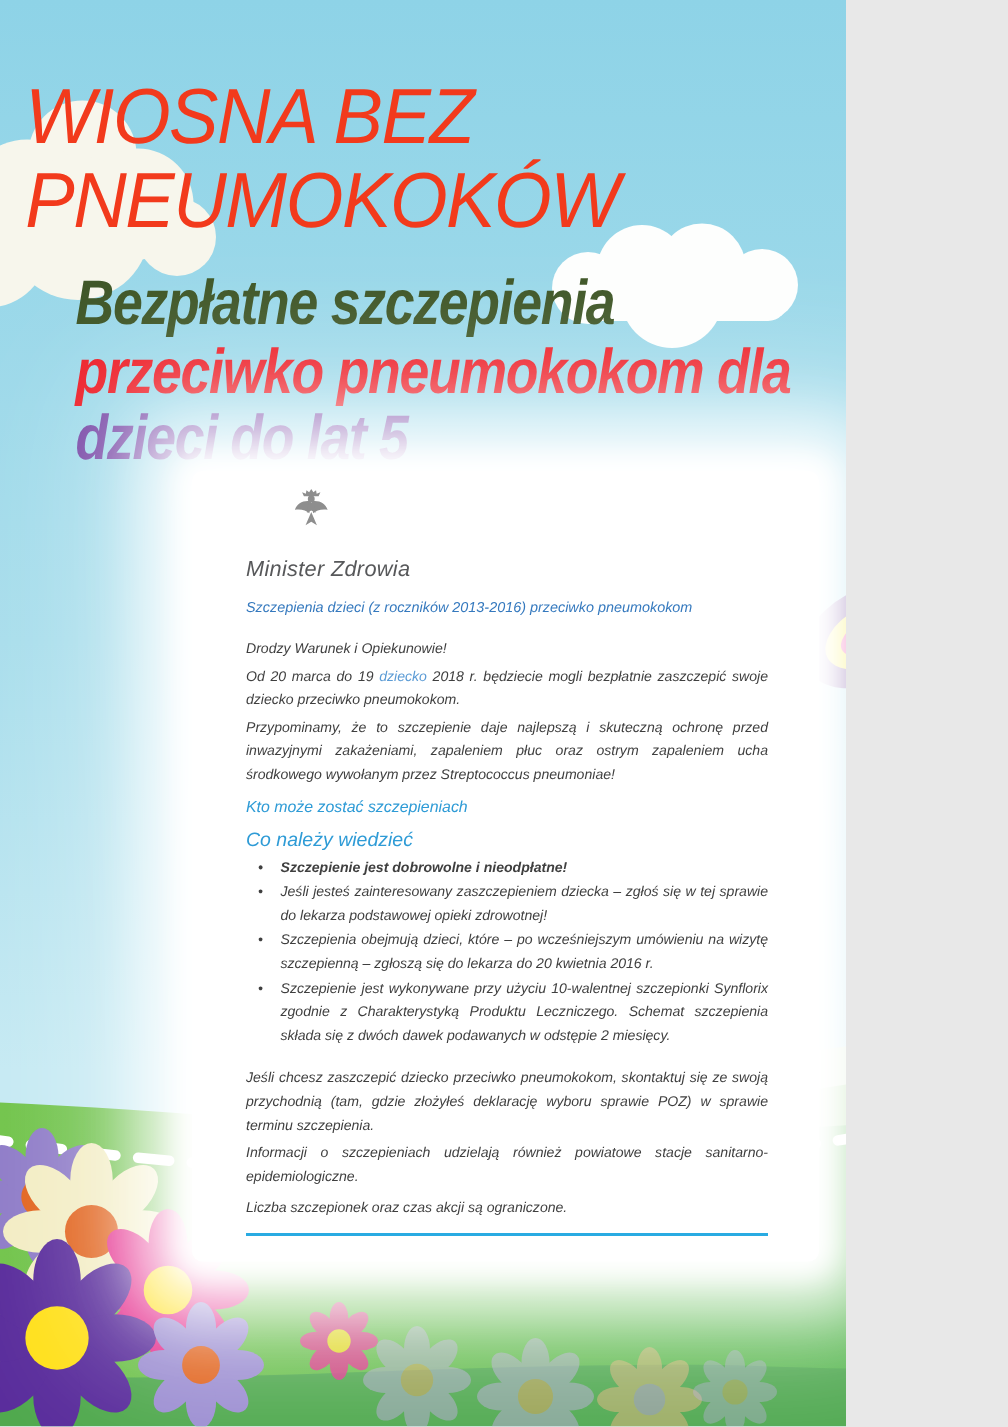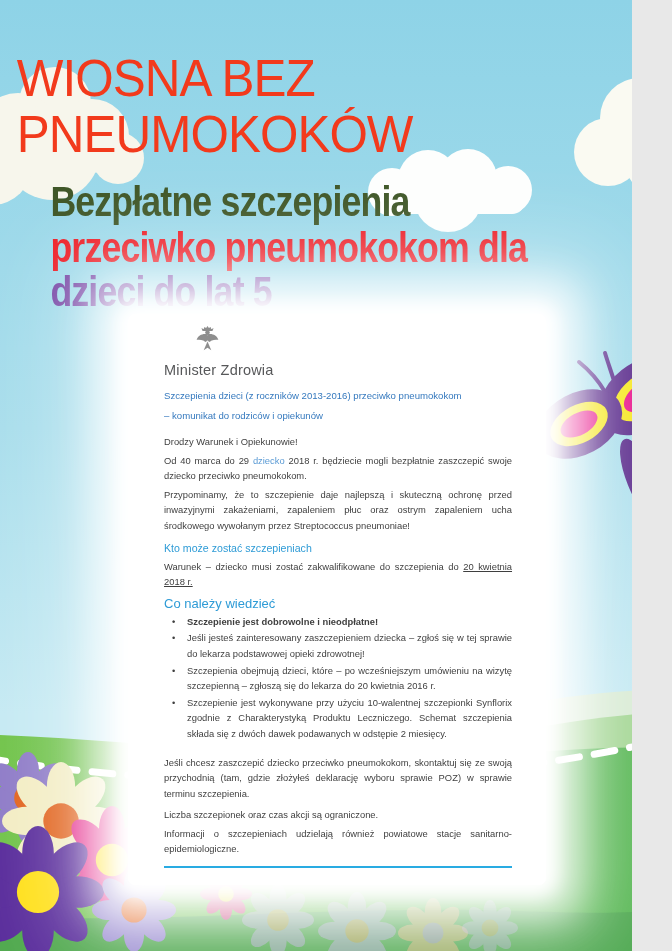--- a/index.html
+++ b/index.html
@@ -1,19 +1,20 @@
 <!DOCTYPE html>
 <html><head>
 <meta charset="utf-8">
 <style>
   html,body{margin:0;padding:0;background:#e8e8e8;}
   .stage{
-    position:relative;width:632px;height:951px;overflow:hidden;
+    position:relative;width:564px;height:951px;overflow:hidden;
     font-family:"Liberation Sans",sans-serif;
     background:linear-gradient(#8ED3E7 0%,#A9DEEC 45%,#C6EAF3 75%);
+    font-style:italic;
   }
   .stage svg{position:absolute;display:block;}
   .t-orange{position:absolute;left:0;top:50px;width:672px;font-size:52px;line-height:56px;
     color:#F23A1C;transform:scaleX(.95);transform-origin:50% 50%;letter-spacing:-1px;}
   .sub{position:absolute;left:0;width:672px;font-size:42px;line-height:44px;
     transform:scaleX(.85);transform-origin:50% 50%;letter-spacing:-1px;font-weight:700;}
   .t-green{top:180px;color:#3E5626;}
   .t-red{top:226px;color:#ED1B24;}
   .t-purple{top:270px;color:#7645A5;}
   
@@ -21,21 +22,21 @@
     position:absolute;left:128px;top:314px;width:418px;box-sizing:border-box;
     background:#fff;border-radius:7px;
     padding:12px 34px 10px 36px;
     box-shadow:0 0 16px 10px rgba(255,255,255,.98),
                0 0 42px 34px rgba(255,255,255,.85),
                0 0 85px 65px rgba(255,255,255,.38);
     color:#3F3F3F;font-size:9.4px;line-height:15.6px;
   }
   .letter p{margin:3px 0;text-align:justify;}
   .eagle-wrap{margin-left:32px;height:27px;}
-  .ministry{font-size:14.5px;line-height:18px;color:#57585A;letter-spacing:.2px;margin-top:8px;}
+  .ministry{font-size:14.5px;line-height:18px;color:#57585A;letter-spacing:.2px;margin-top:18px;}
   .lheading{margin-top:7px;color:#3579BE;text-align:left;font-size:9.6px;line-height:20px;}
   .sec1{margin:7px 0 2px 0;color:#2E9BD6;font-size:10.6px;line-height:15px;font-weight:400;}
   .sec2{margin:5px 0 2px 0;color:#2E9BD6;font-size:13px;line-height:17px;font-weight:400;}
   .wblue{color:#5B9BD5;}
   .u{text-decoration:underline;}
   ul.blts{margin:2px 0;padding:0 0 0 8px;list-style:none;}
   ul.blts li{position:relative;padding-left:15px;text-align:justify;margin:1px 0;}
   ul.blts li::before{content:"\2022";position:absolute;left:0;top:0;}
   li.bold{font-weight:700;}
   .gap-top{margin-top:13px !important;}
@@ -178,46 +179,44 @@
         <path d="M11.5 8.2C6.4 7.2 2.2 9.3.6 13.8c4.2-.6 7.6.4 9.6 2.4z"></path>
         <path d="M11.5 8.2c5.1-1 9.3 1.1 10.9 5.6-4.2-.6-7.6.4-9.6 2.4z"></path>
         <path d="M9.6 9.2h3.8l1 6.6-2.9-1.4-2.9 1.4z"></path>
         <path d="M11.5 15.4l-3.8 8.8 3.8-2.4 3.8 2.4z"></path>
       </svg>
     </div>
     <div class="ministry">Minister Zdrowia</div>
 
     <div class="lheading">
       <div>Szczepienia dzieci (z roczników 2013-2016) przeciwko pneumokokom</div>
-      <div>– komunikat do rodziców i opiekunów</div>
     </div>
 
     <p style="margin-top:8px">Drodzy Warunek i Opiekunowie!</p>
 
-    <p><span>Od 40 marca do 29 </span><span class="wblue">dziecko</span><span> 2018 r. będziecie mogli bezpłatnie zaszczepić swoje dziecko przeciwko pneumokokom.</span></p>
+    <p><span>Od 20 marca do 19 </span><span class="wblue">dziecko</span><span> 2018 r. będziecie mogli bezpłatnie zaszczepić swoje dziecko przeciwko pneumokokom.</span></p>
 
     <p>Przypominamy, że to szczepienie daje najlepszą i skuteczną ochronę przed inwazyjnymi zakażeniami, zapaleniem płuc oraz ostrym zapaleniem ucha środkowego wywołanym przez Streptococcus pneumoniae!</p>
 
     <div class="sec1">Kto może zostać szczepieniach</div>
 
 
-    <p><span>Warunek – dziecko musi zostać zakwalifikowane do szczepienia do </span><span class="u">20 kwietnia 2018 r.</span></p>
 
     <div class="sec2">Co należy wiedzieć</div>
 
     <ul class="blts">
       <li class="bold">Szczepienie jest dobrowolne i nieodpłatne!</li>
       <li>Jeśli jesteś zainteresowany zaszczepieniem dziecka – zgłoś się w tej sprawie do lekarza podstawowej opieki zdrowotnej!</li>
       <li>Szczepienia obejmują dzieci, które – po wcześniejszym umówieniu na wizytę szczepienną – zgłoszą się do lekarza do 20 kwietnia 2016 r.</li>
       <li>Szczepienie jest wykonywane przy użyciu 10-walentnej szczepionki Synflorix zgodnie z Charakterystyką Produktu Leczniczego. Schemat szczepienia składa się z dwóch dawek podawanych w odstępie 2 miesięcy.</li>
     </ul>
 
     <p class="gap-top">Jeśli chcesz zaszczepić dziecko przeciwko pneumokokom, skontaktuj się ze swoją przychodnią (tam, gdzie złożyłeś deklarację wyboru sprawie POZ) w sprawie terminu szczepienia.</p>
+    <p>Informacji o szczepieniach udzielają również powiatowe stacje sanitarno-epidemiologiczne.</p>
     <p style="margin-top:6px">Liczba szczepionek oraz czas akcji są ograniczone.</p>
-    <p>Informacji o szczepieniach udzielają również powiatowe stacje sanitarno-epidemiologiczne.</p>
 
     <div class="lfooter">
       
       
       
     </div>
   </div>
 
 </div>
 

